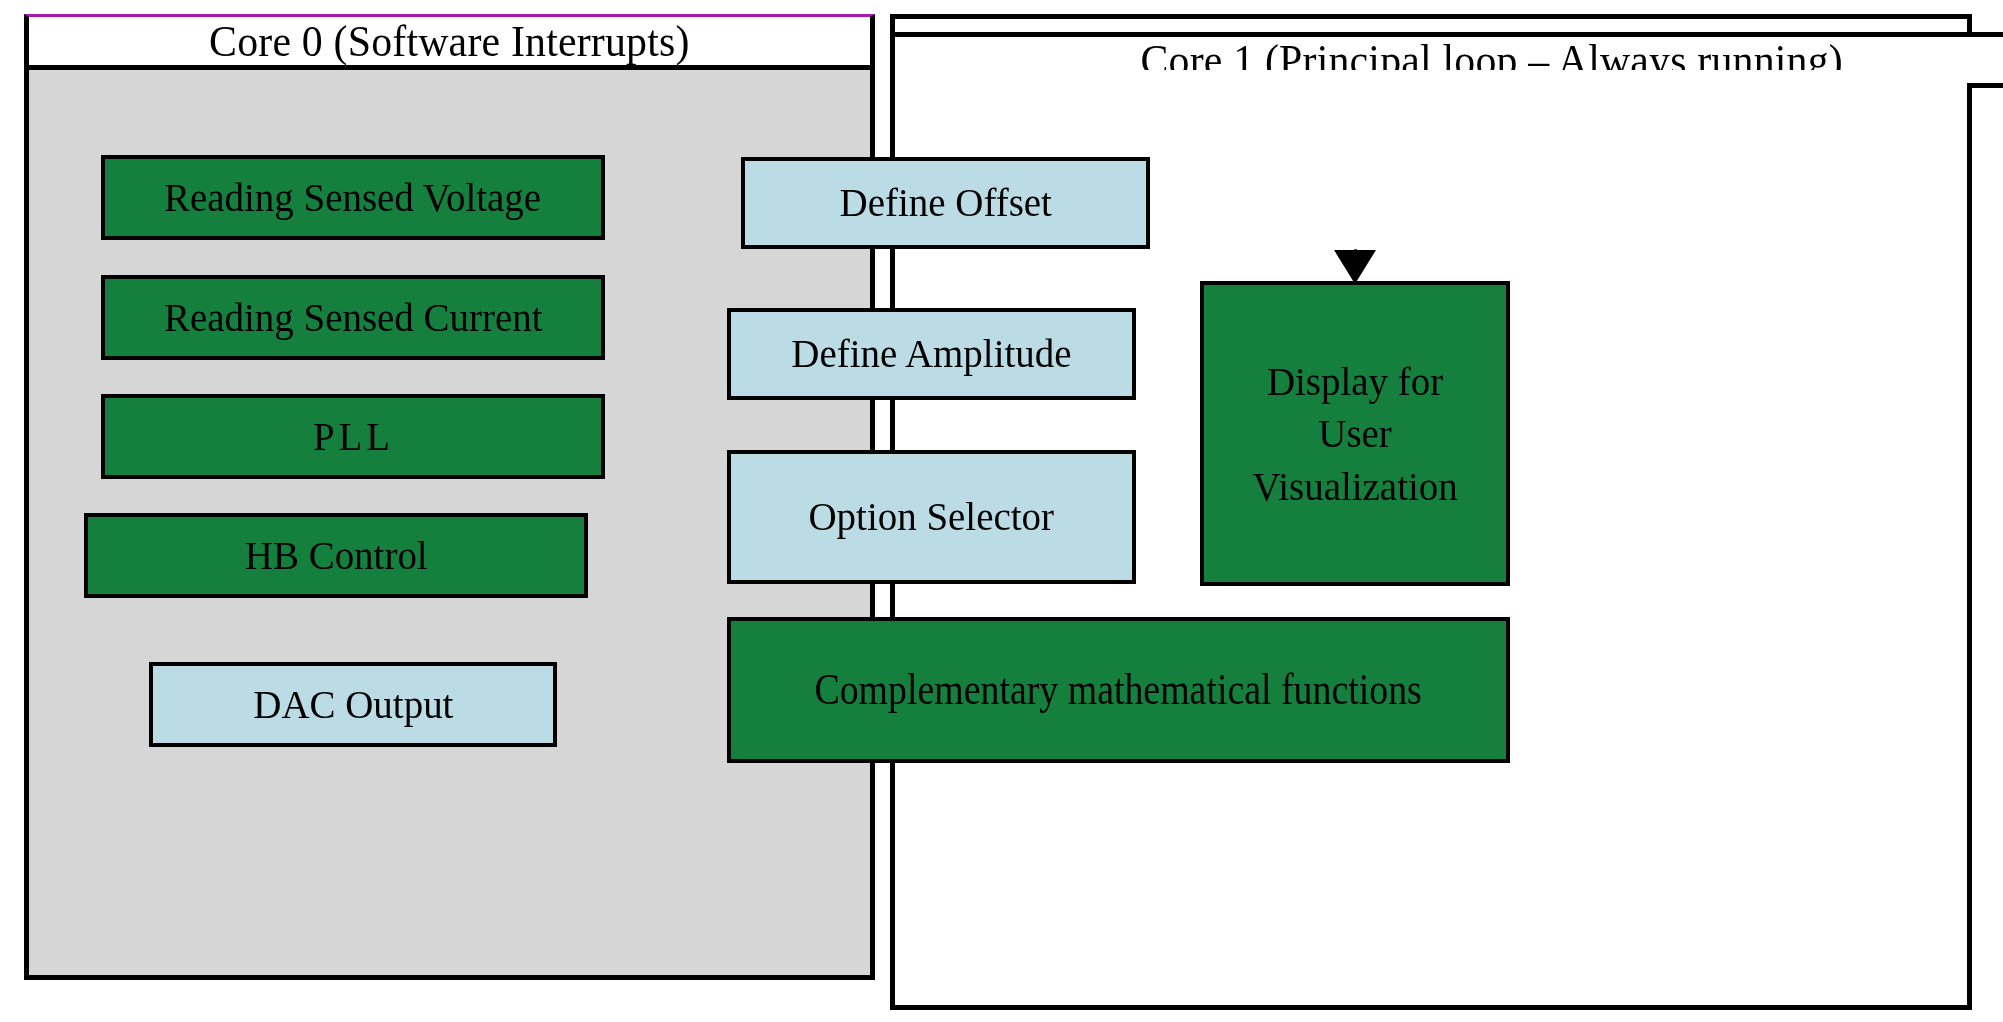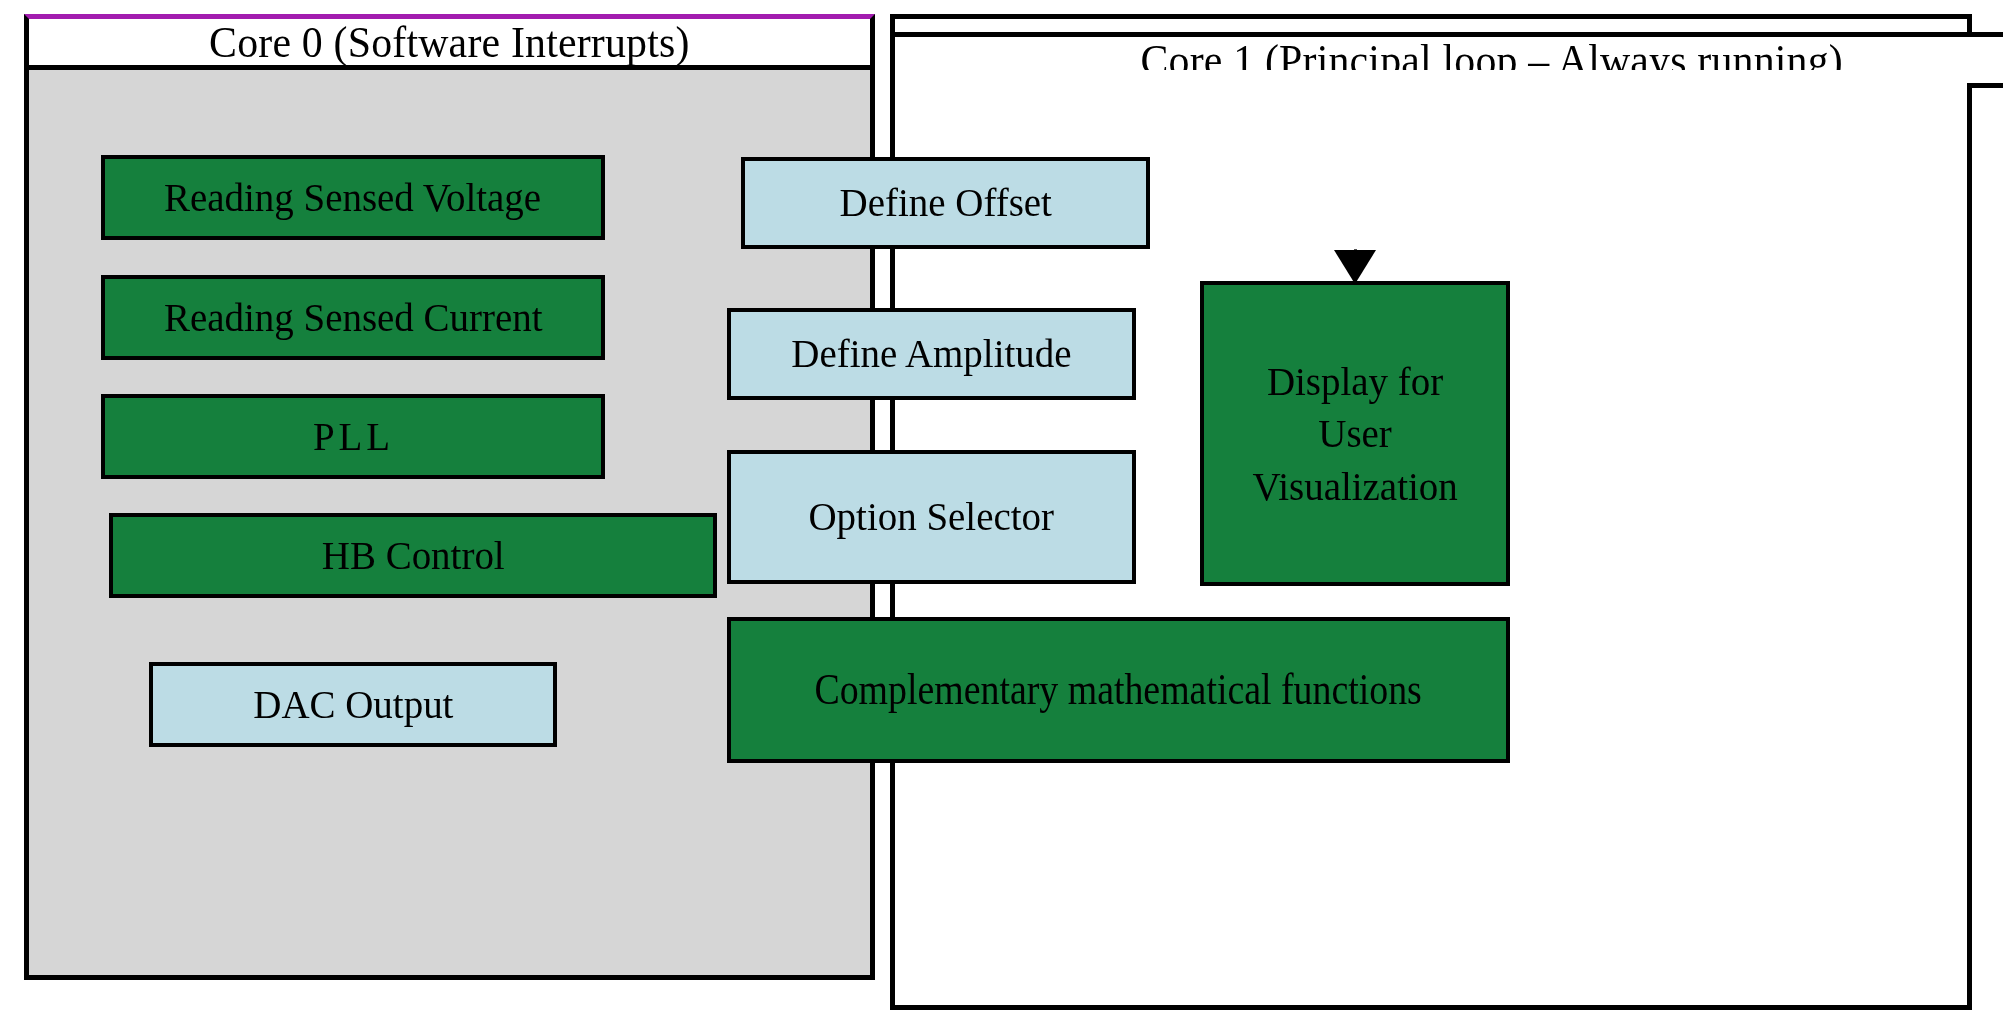--- a/index.html
+++ b/index.html
@@ -55,39 +55,39 @@
               border-right:21px solid transparent;
               border-top:34px solid #000;}
 </style>
 </head>
 <body>
 
 <div id="canvas">
 
   <div class="panel panel-outer" style="left:24px;top:14px;width:851px;height:966px;"></div>
 
-  <div class="panel-header" style="left:24px;top:14px;width:851px;height:56px;border-left:5px solid #000;border-right:5px solid #000;border-top:5px solid #a21caf;">
+  <div class="panel-header" style="left:24px;top:14px;width:851px;height:56px;border-left:5px solid #000;border-right:5px solid #000;border-top:3px solid #a21caf;">
     <span class="panel-header-text">Core 0 (Software Interrupts)</span>
   </div>
 
   <div class="panel-body body-gray" style="left:29px;top:70px;width:841px;height:905px;"></div>
 
   <div class="block block-white" style="left:101px;top:155px;width:504px;height:85px;">
     <span class="block-text">Reading Sensed Voltage</span>
   </div>
 
   <div class="block block-white" style="left:101px;top:275px;width:504px;height:85px;">
     <span class="block-text">Reading Sensed Current</span>
   </div>
 
   <div class="block block-white" style="left:101px;top:394px;width:504px;height:85px;text-align:right;">
     <span class="block-text tracked">PLL</span>
   </div>
 
-  <div class="block block-white" style="left:109px;top:513px;width:608px;height:85px;">
+  <div class="block block-white" style="left:84px;top:513px;width:504px;height:85px;">
     <span class="block-text">HB Control</span>
   </div>
 
   <div class="block block-blue" style="left:149px;top:662px;width:408px;height:85px;">
     <span class="block-text">DAC Output</span>
   </div>
 
   <div class="panel panel-outer" style="left:890px;top:14px;width:1082px;height:996px;"></div>
 
   <div class="panel-header" style="left:890px;top:32px;width:1204px;height:56px;border-left:5px solid #000;border-right:5px solid #000;border-top:5px solid #000;">

